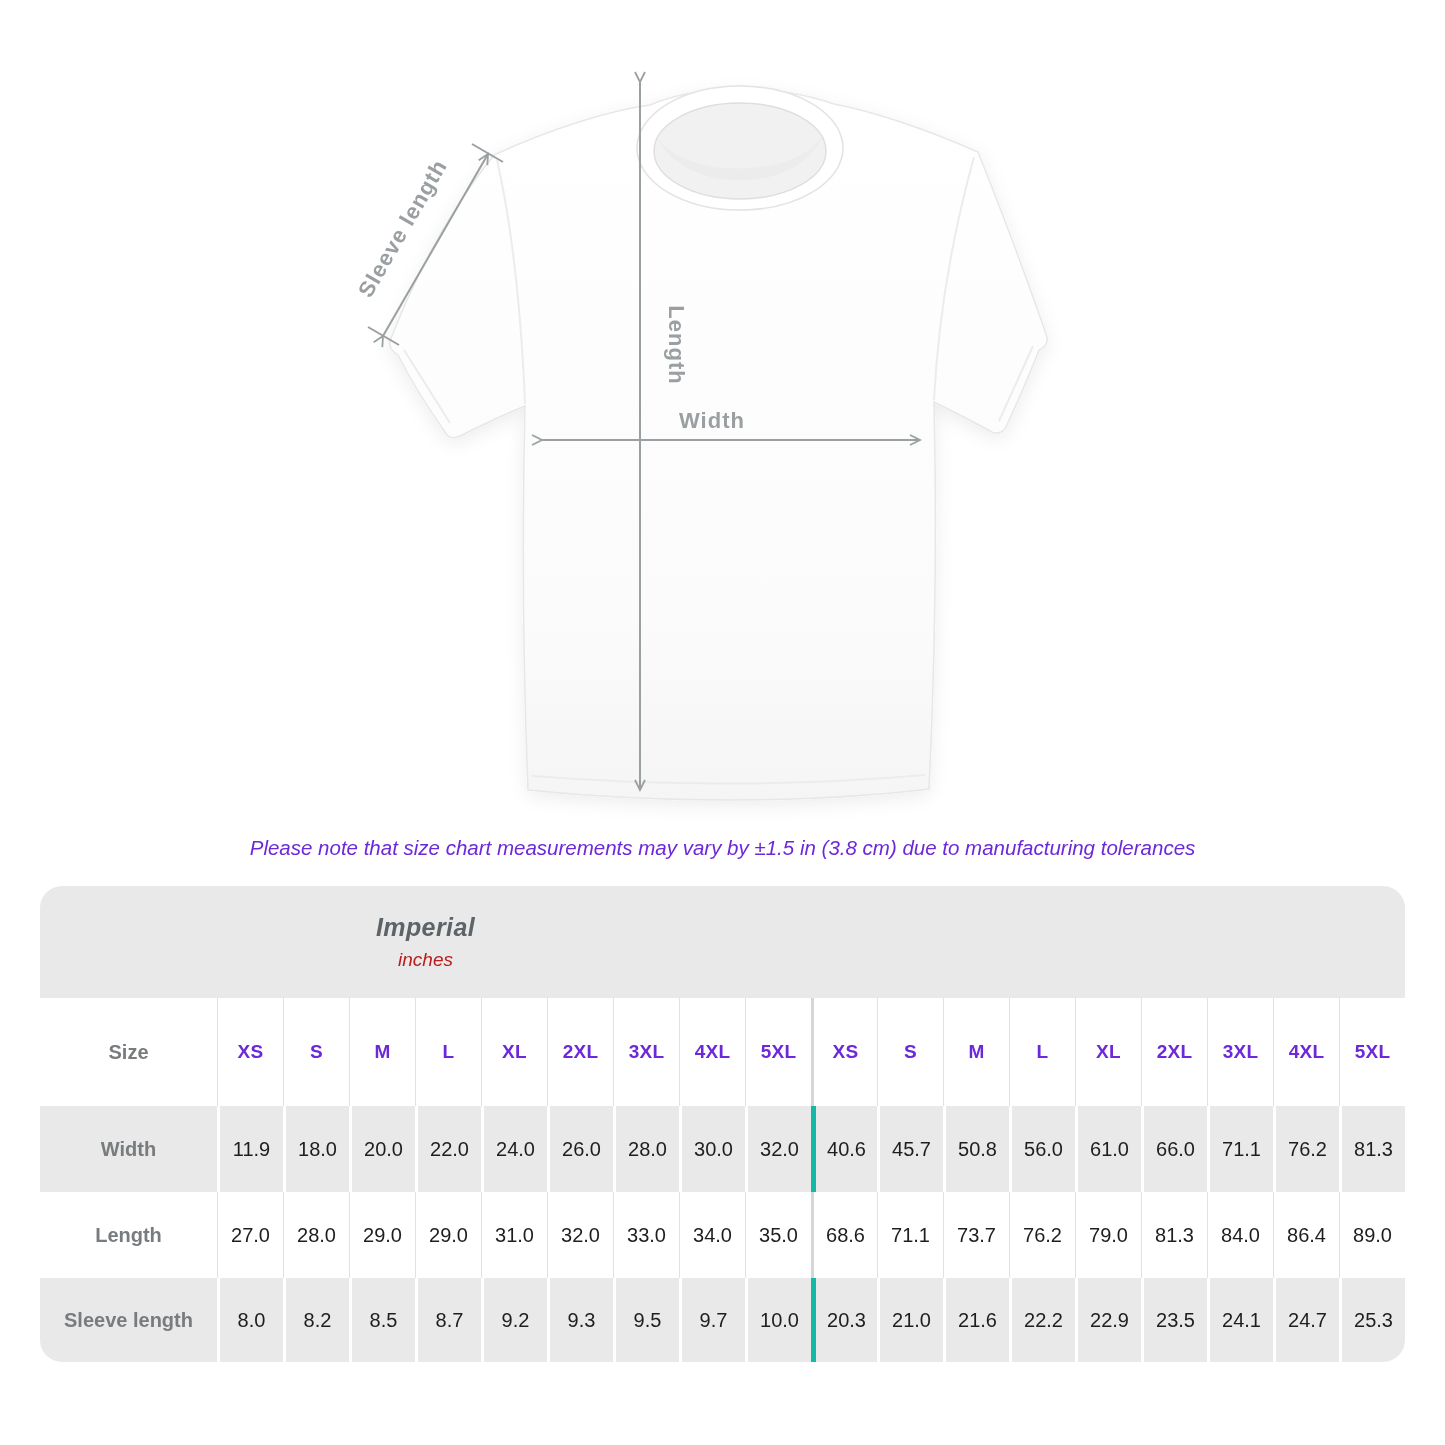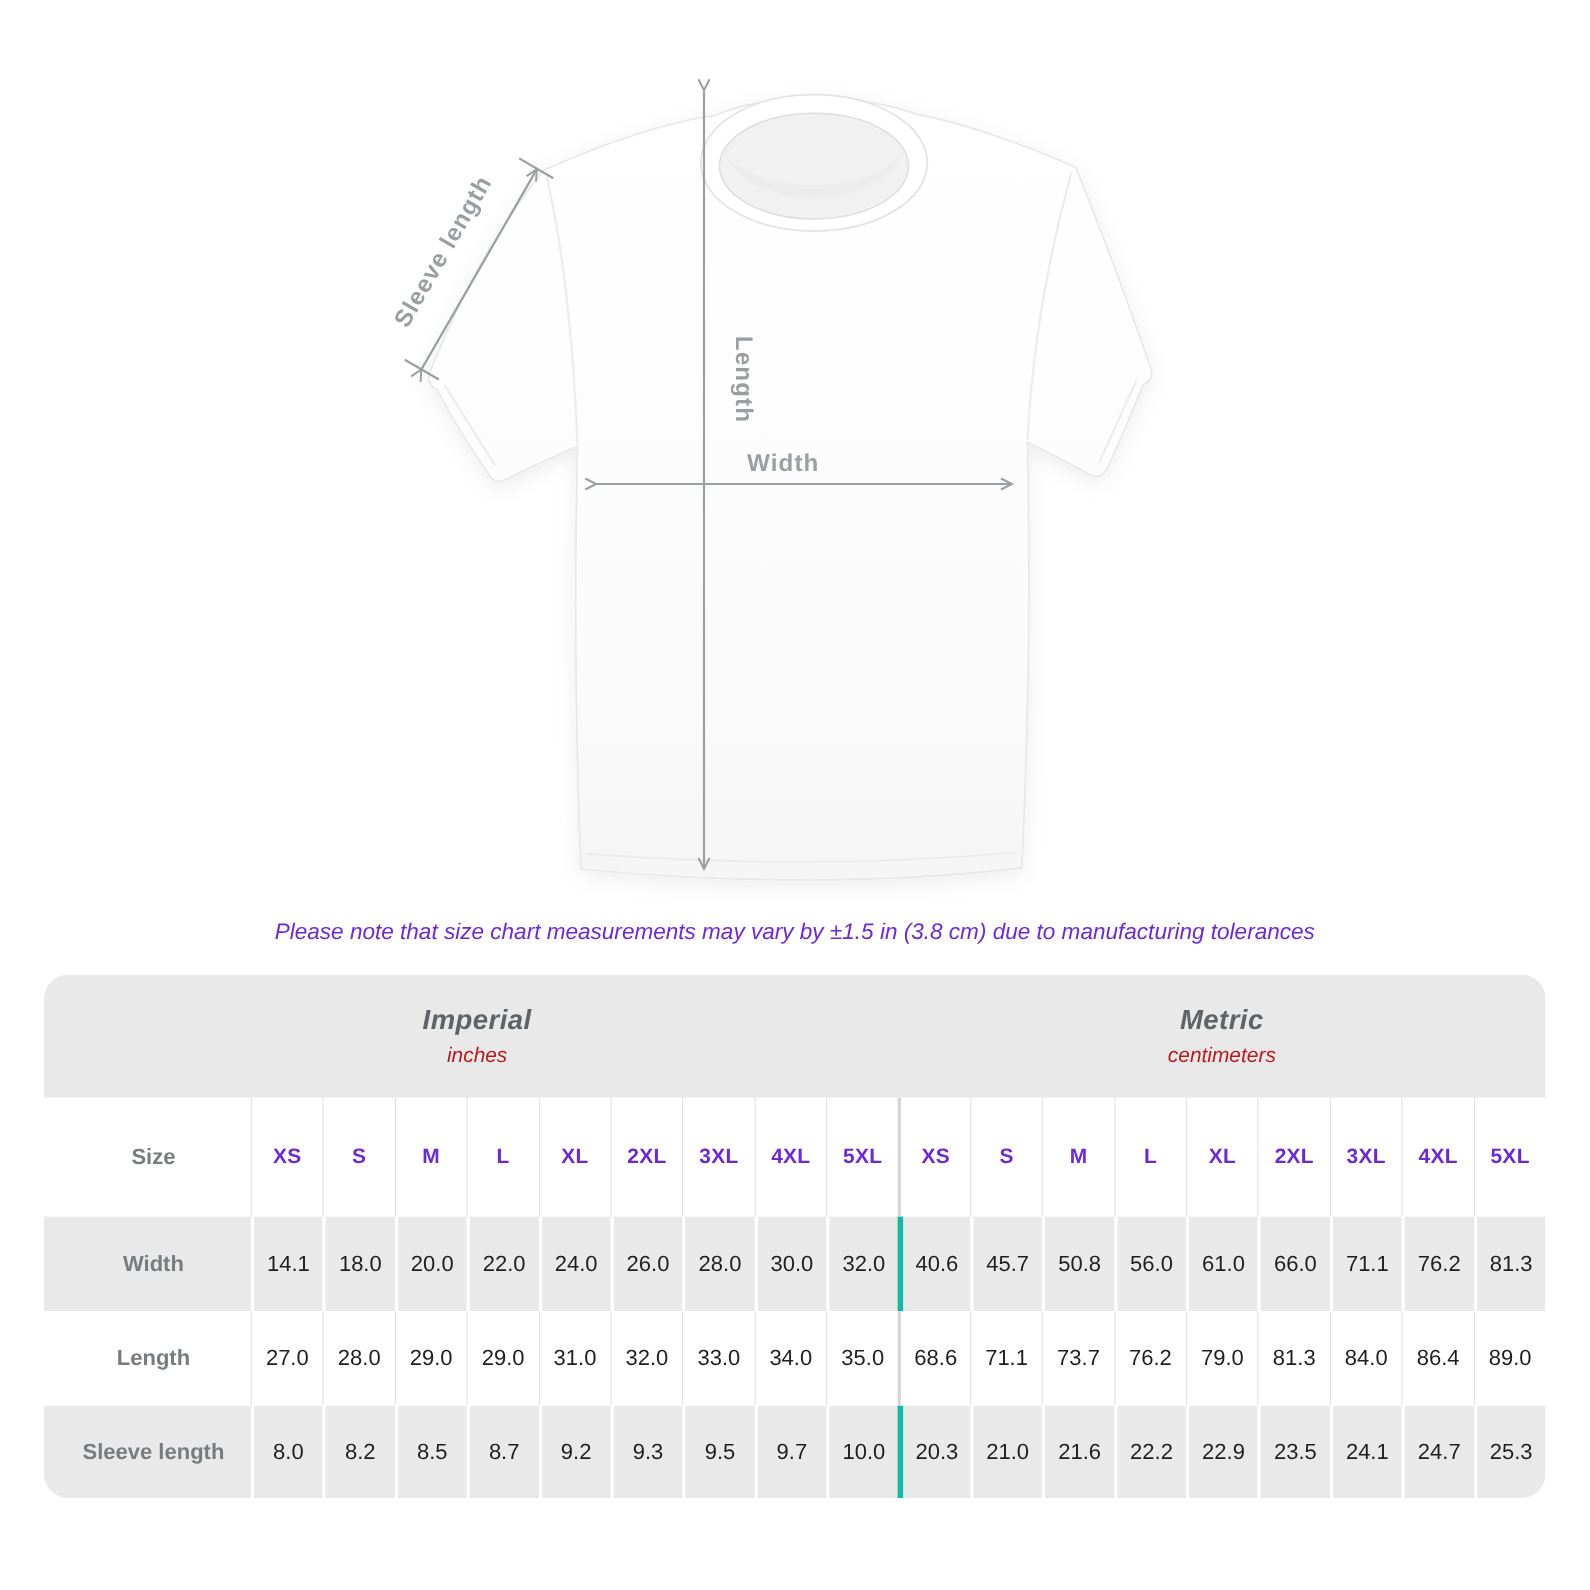--- a/index.html
+++ b/index.html
@@ -10,21 +10,21 @@
   .figure{width:1445px;height:830px;position:relative;}
   .figure svg{display:block;}
 
   
   .titleblock{text-align:center;margin-top:6px;}
   .title{font-size:33px;font-weight:bold;color:#2e2e2e;margin:0 0 14px 0;letter-spacing:.5px;}
   .note{font-size:20.5px;font-style:italic;color:#6d28d9;margin:0;}
 
   
   .card{width:1365px;margin:26px 0 0 40px;border-radius:22px;overflow:hidden;background:#ffffff;}
-  .row{display:grid;grid-template-columns:177px repeat(18,1fr);padding-left:11px;}
+  .row{display:grid;grid-template-columns:177px repeat(18,1fr);}
   .row-head{height:112px;background:#e9e9e9;}
   .row-size{height:108px;background:#ffffff;}
   .row-w{height:86px;background:#e9e9e9;}
   .row-l{height:86px;background:#ffffff;}
   .row-s{height:84px;background:#e9e9e9;}
 
   .group{display:flex;flex-direction:column;align-items:center;justify-content:center;gap:7px;}
   .g-imp{grid-column:1 / 11;}
   .g-met{grid-column:11 / 20;}
   .gname{font-size:25px;font-weight:bold;font-style:italic;color:#5d6366;letter-spacing:.4px;}
@@ -119,24 +119,20 @@
     <p class="note">Please note that size chart measurements may vary by ±1.5 in (3.8 cm) due to manufacturing tolerances</p>
   </div>
 
   <div class="card">
 
     <div class="row row-head">
       <div class="group g-imp">
         <div class="gname">Imperial</div>
         <div class="gunit">inches</div>
       </div>
-      <div class="group g-met">
-        <div class="gname">Metric</div>
-        <div class="gunit">centimeters</div>
-      </div>
     </div>
 
     <div class="row row-size">
       <div class="c lab">Size</div>
       <div class="c sz dw">XS</div>
       <div class="c sz dw">S</div>
       <div class="c sz dw">M</div>
       <div class="c sz dw">L</div>
       <div class="c sz dw">XL</div>
       <div class="c sz dw">2XL</div>
@@ -149,21 +145,21 @@
       <div class="c sz dw">L</div>
       <div class="c sz dw">XL</div>
       <div class="c sz dw">2XL</div>
       <div class="c sz dw">3XL</div>
       <div class="c sz dw">4XL</div>
       <div class="c sz dw">5XL</div>
     </div>
 
     <div class="row row-w">
       <div class="c lab">Width</div>
-      <div class="c val dg">14.1</div>
+      <div class="c val dg">11.9</div>
       <div class="c val dg">18.0</div>
       <div class="c val dg">20.0</div>
       <div class="c val dg">22.0</div>
       <div class="c val dg">24.0</div>
       <div class="c val dg">26.0</div>
       <div class="c val dg">28.0</div>
       <div class="c val dg">30.0</div>
       <div class="c val dg">32.0</div>
       <div class="c val mg">40.6</div>
       <div class="c val dg">45.7</div>

